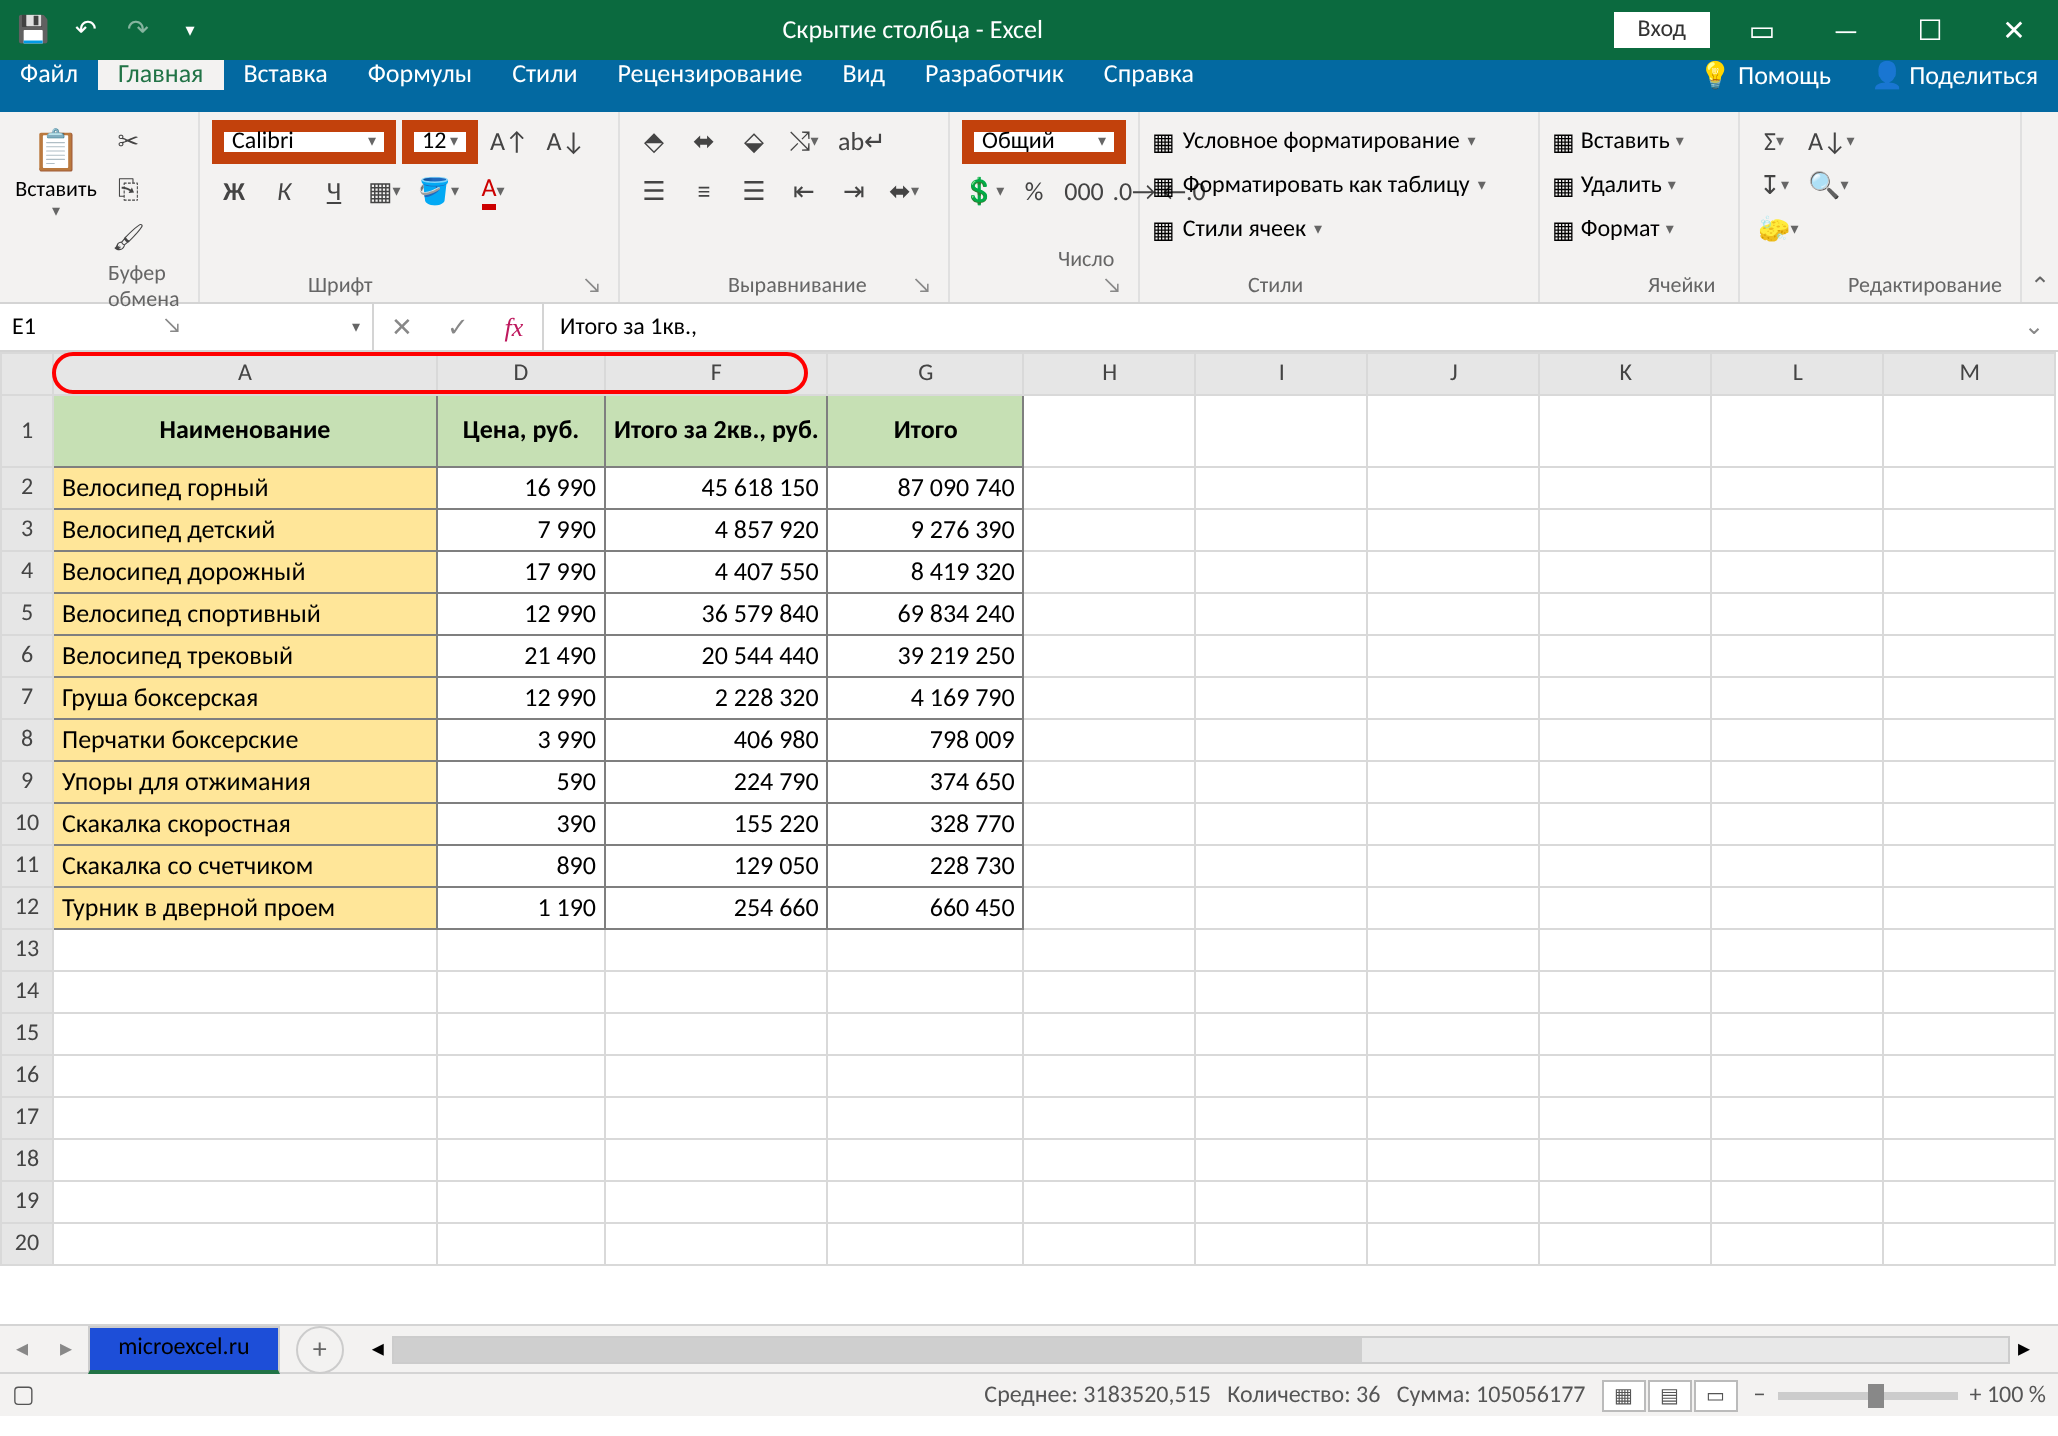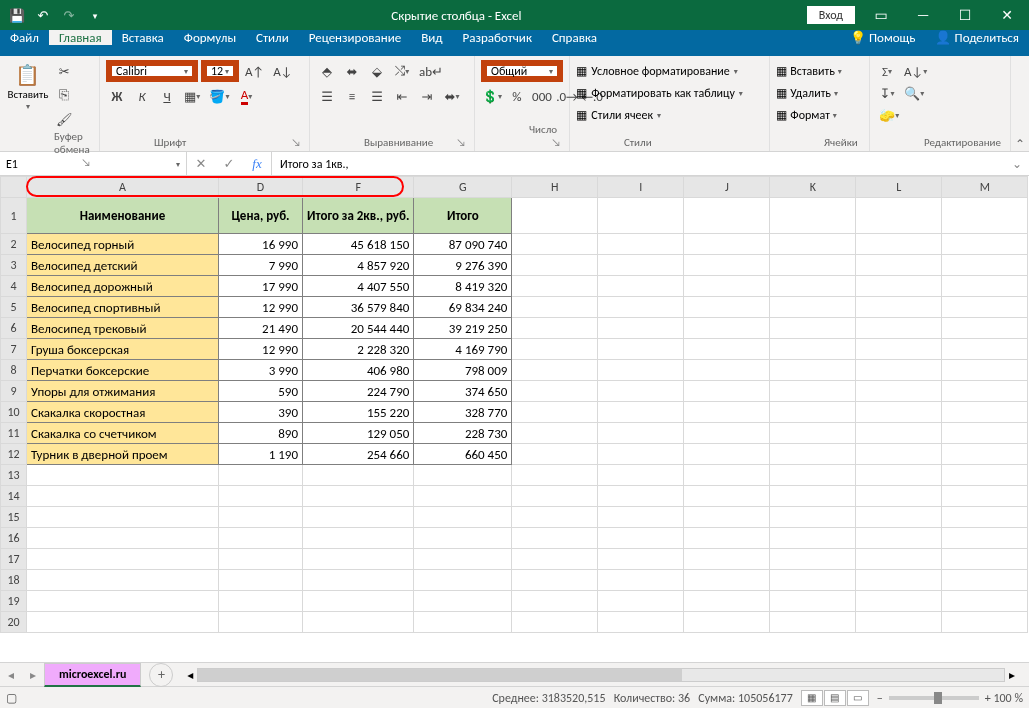--- a/index.html
+++ b/index.html
@@ -26,21 +26,21 @@
 .font-box{width:92px;height:22px;border:6px solid #c2410c;background:#fff;padding:0 4px;font-size:12px;display:flex;align-items:center;justify-content:space-between;}
 .size-box{width:38px;}
 .dd{font-size:8px;color:#666;}
 .styles-list{font-size:12px;}
 .styles-list div{height:22px;display:flex;align-items:center;gap:4px;}
 .cells-list div, .edit-list div{height:22px;display:flex;align-items:center;gap:3px;font-size:12px;}
 .namebox-bar{height:24px;display:flex;border-bottom:1px solid #d4d4d4;align-items:stretch;}
 .namebox{width:187px;border-right:1px solid #d4d4d4;display:flex;align-items:center;padding:0 6px;justify-content:space-between;}
 .fx-controls{display:flex;align-items:center;border-right:1px solid #d4d4d4;}
 .fx-controls .ic{width:28px;text-align:center;color:#888;font-size:13px;}
-.fx-controls .fx{font-style:italic;font-family:serif;color:#3b82f6;}
+.fx-controls .fx{font-style:italic;font-family:serif;color:#be185d;}
 .formula-input{flex:1;padding:0 8px;display:flex;align-items:center;}
 .formula-expand{width:24px;display:flex;align-items:center;justify-content:center;color:#888;}
 
 .sheet-area{position:relative;height:486px;overflow:hidden;}
 .grid{border-collapse:collapse;table-layout:fixed;}
 .grid td,.grid th{border:1px solid #d9d9d9;height:21px;font-size:13px;padding:0 4px;overflow:hidden;white-space:nowrap;}
 .grid th{background:#e6e6e6;font-weight:normal;text-align:center;color:#444;font-size:12px;}
 th.rowhdr{width:26px;background:#e6e6e6;}
 th.colhdr{height:20px;}
 .selectall{width:26px;background:#e6e6e6;}
@@ -51,21 +51,21 @@
 .col-rest{width:86px;}
 .hdr-cell{background:#c6e0b4;font-weight:bold;text-align:center;border:1px solid #7f7f7f !important;}
 .name-cell{background:#ffe699;border:1px solid #7f7f7f !important;}
 .num-cell{text-align:right;border:1px solid #7f7f7f !important;background:#fff;}
 .hdr-row td{height:36px;}
 
 .highlight-oval{position:absolute;top:0px;left:26px;width:378px;height:21px;border:2px solid #ff0000;border-radius:12px;pointer-events:none;}
 
 .sheettabs{height:24px;border-top:1px solid #d4d4d4;display:flex;align-items:center;background:#f3f2f1;}
 .sheettabs .nav{padding:0 8px;color:#888;}
-.sheettab{padding:0 14px;height:24px;display:flex;align-items:center;background:#f0abfc;border:1px solid #ccc;border-bottom:2px solid #217346;font-weight:bold;font-size:12px;}
+.sheettab{padding:0 14px;height:24px;display:flex;align-items:center;background:#1d4ed8;border:1px solid #ccc;border-bottom:2px solid #217346;font-weight:normal;font-size:12px;}
 .addsheet{width:24px;height:24px;display:flex;align-items:center;justify-content:center;border:1px solid #ccc;border-radius:50%;margin-left:8px;font-size:14px;color:#666;}
 .hscroll{flex:1;margin:0 10px;display:flex;align-items:center;}
 .hscroll-track{flex:1;height:14px;background:#e8e8e8;border:1px solid #ccc;position:relative;}
 .hscroll-thumb{position:absolute;left:0;width:60%;height:100%;background:#cfcfcf;}
 
 .statusbar{height:22px;background:#f3f2f1;border-top:1px solid #d4d4d4;display:flex;align-items:center;font-size:12px;color:#555;padding:0 6px;}
 .statusbar .sp{flex:1;}
 .view-btns{display:flex;gap:1px;margin:0 8px;}
 .view-btns .vb{width:22px;height:16px;border:1px solid #bbb;background:#fff;display:flex;align-items:center;justify-content:center;font-size:10px;}
 .zoom-slider{width:90px;height:4px;background:#ccc;margin:0 6px;position:relative;}

